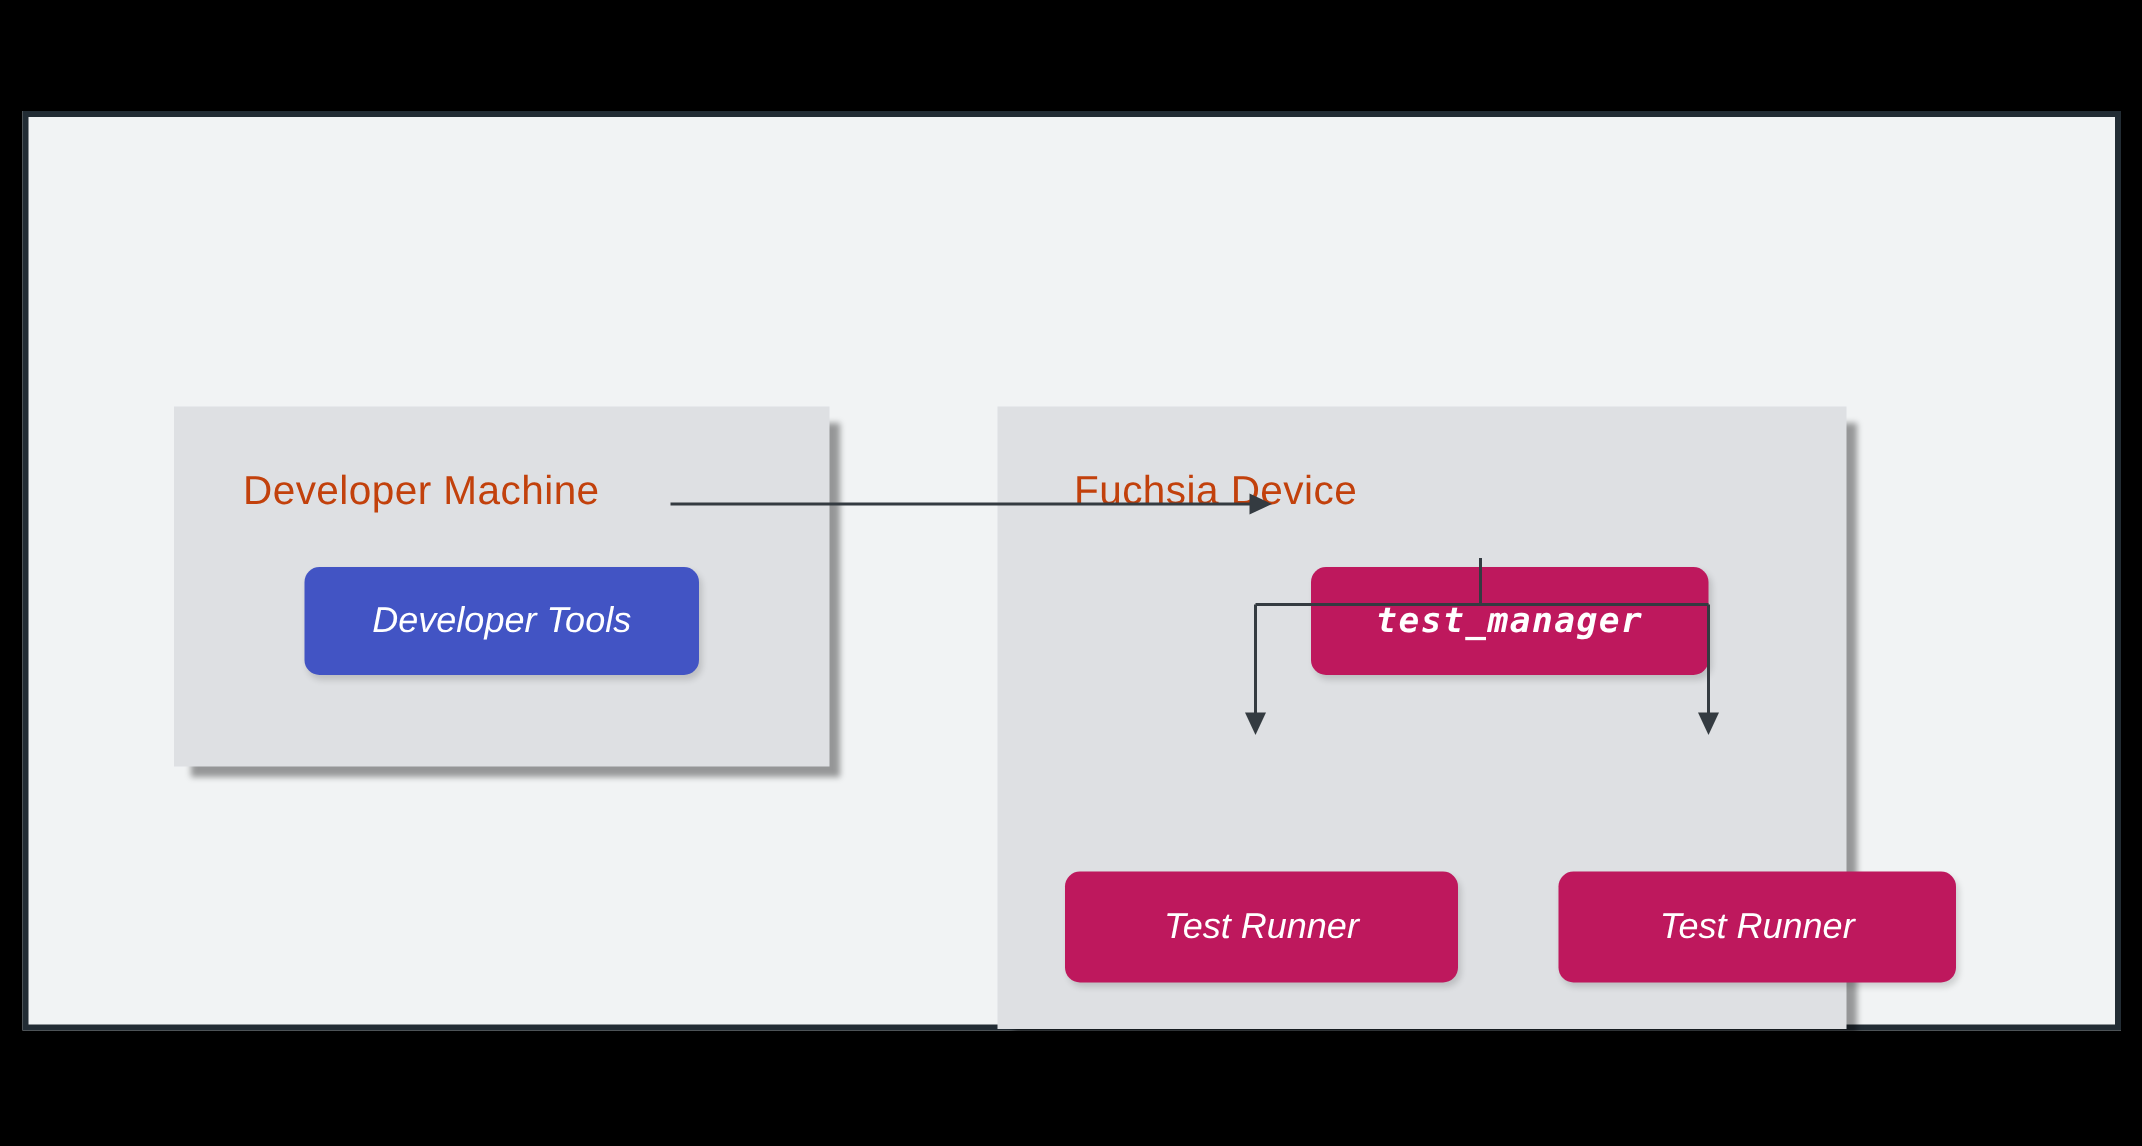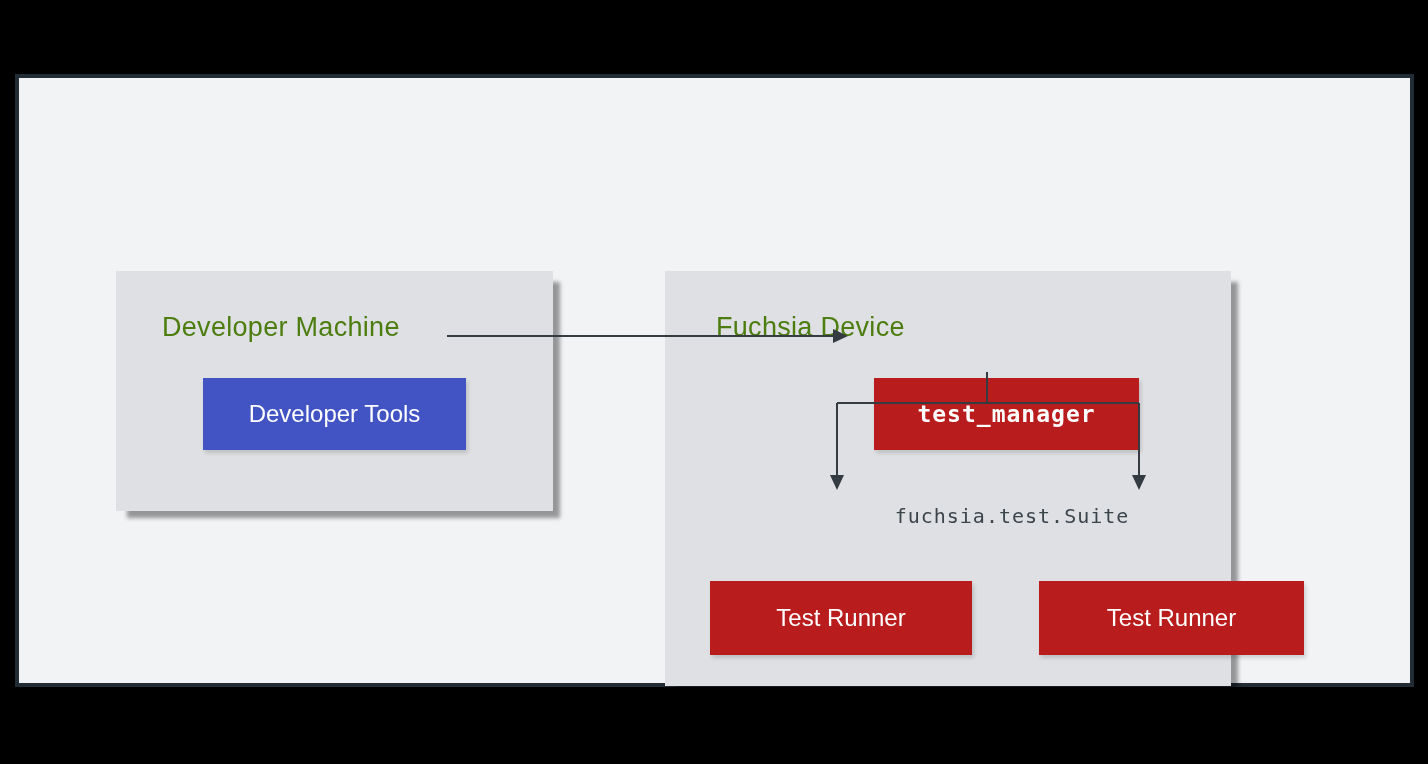--- a/index.html
+++ b/index.html
@@ -41,47 +41,48 @@
   .group-fuchsia {
     left: 646px;
     top: 193px;
     width: 566px;
     height: 415px;
   }
   .group-title {
     position: absolute;
     font-size: 27px;
     font-weight: 400;
-    color: #4d7c0f;
+    color: #c2410c;
     letter-spacing: 0.3px;
     white-space: nowrap;
   }
   .group-dev .group-title { left: 46px; top: 41px; }
   .group-fuchsia .group-title { left: 51px; top: 41px; }
   .node {
     position: absolute;
     display: flex;
     align-items: center;
     justify-content: center;
-    border-radius: 0;
+    border-radius: 10px;
     color: #ffffff;
     font-size: 24px;
     font-weight: 400;
     white-space: nowrap;
     box-shadow: 2px 3px 4px rgba(0,0,0,0.15);
+    font-style: italic;
   }
   .node-blue {
     background: #4254c4;
     left: 87px;
     top: 107px;
     width: 263px;
     height: 72px;
   }
   .node-green {
-    background: #b91c1c;
+    background: #be185d;
   }
   .node-test-manager {
     left: 209px;
     top: 107px;
     width: 265px;
     height: 72px;
     font-family: "DejaVu Sans Mono", monospace;
     font-size: 23px;
     font-weight: 700;
     letter-spacing: 1px;
@@ -126,21 +127,20 @@
   <div class="panel">
 
     <div class="group group-dev">
       <div class="group-title">Developer Machine</div>
       <div class="node node-blue">Developer Tools</div>
     </div>
 
     <div class="group group-fuchsia">
       <div class="group-title">Fuchsia Device</div>
       <div class="node node-green node-test-manager">test_manager</div>
-      <div class="edge-label">fuchsia.test.Suite</div>
       <div class="node node-green node-runner-left">Test Runner</div>
       <div class="node node-green node-runner-right">Test Runner</div>
     </div>
 
   </div>
 
   <svg class="arrows" viewBox="0 0 1428 764" xmlns="http://www.w3.org/2000/svg">
 
     <path d="M447 336 H834" fill="none" stroke="#343b41" stroke-width="2"></path>
     <polygon points="848,336 833,329 833,343" fill="#343b41"></polygon>

